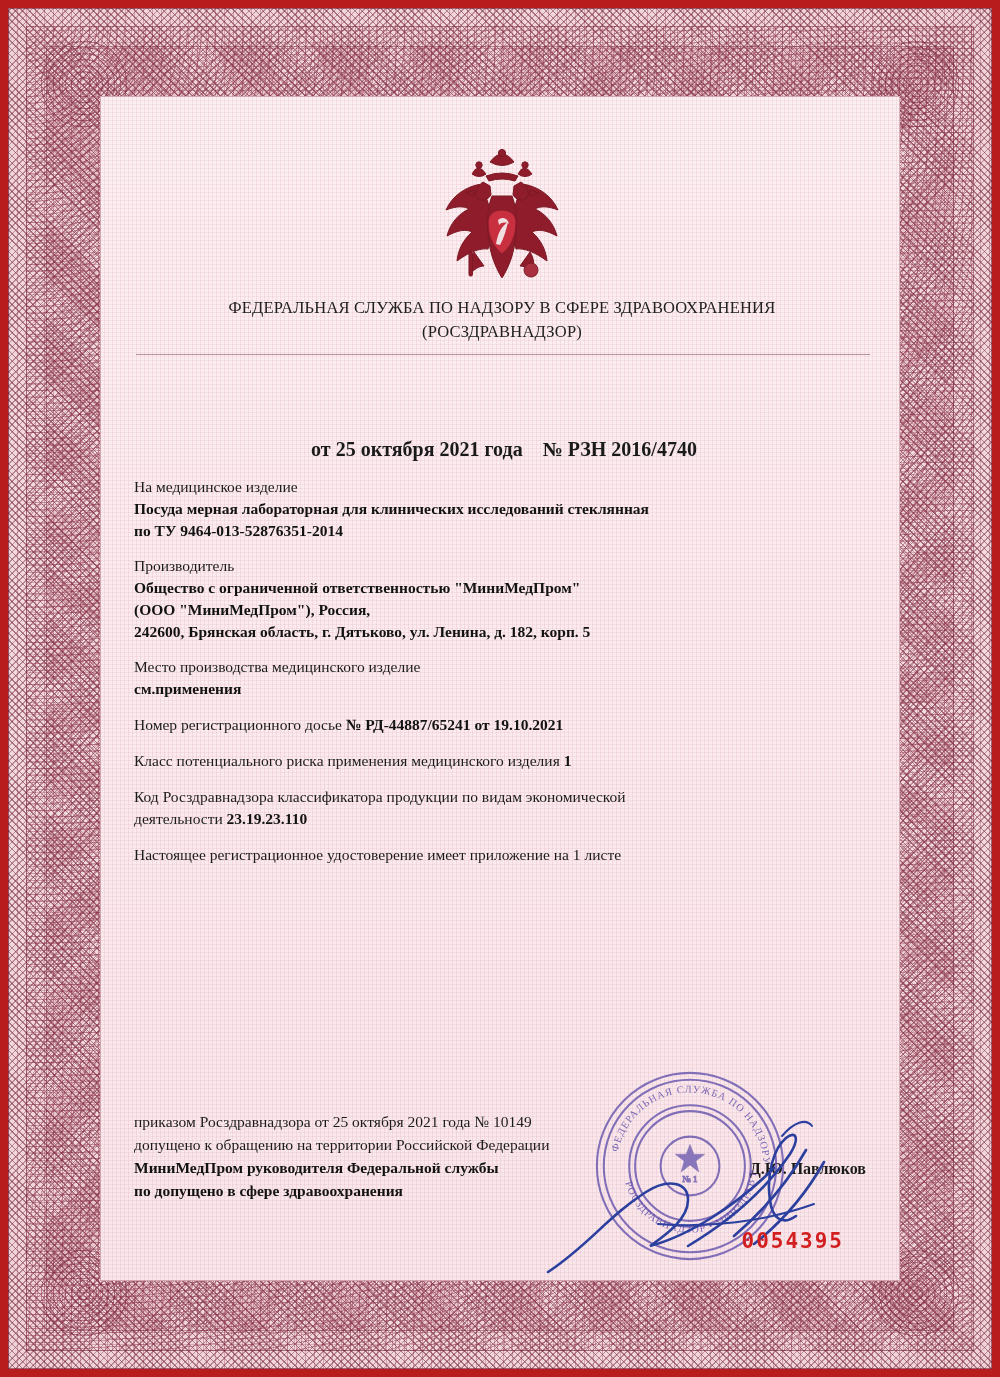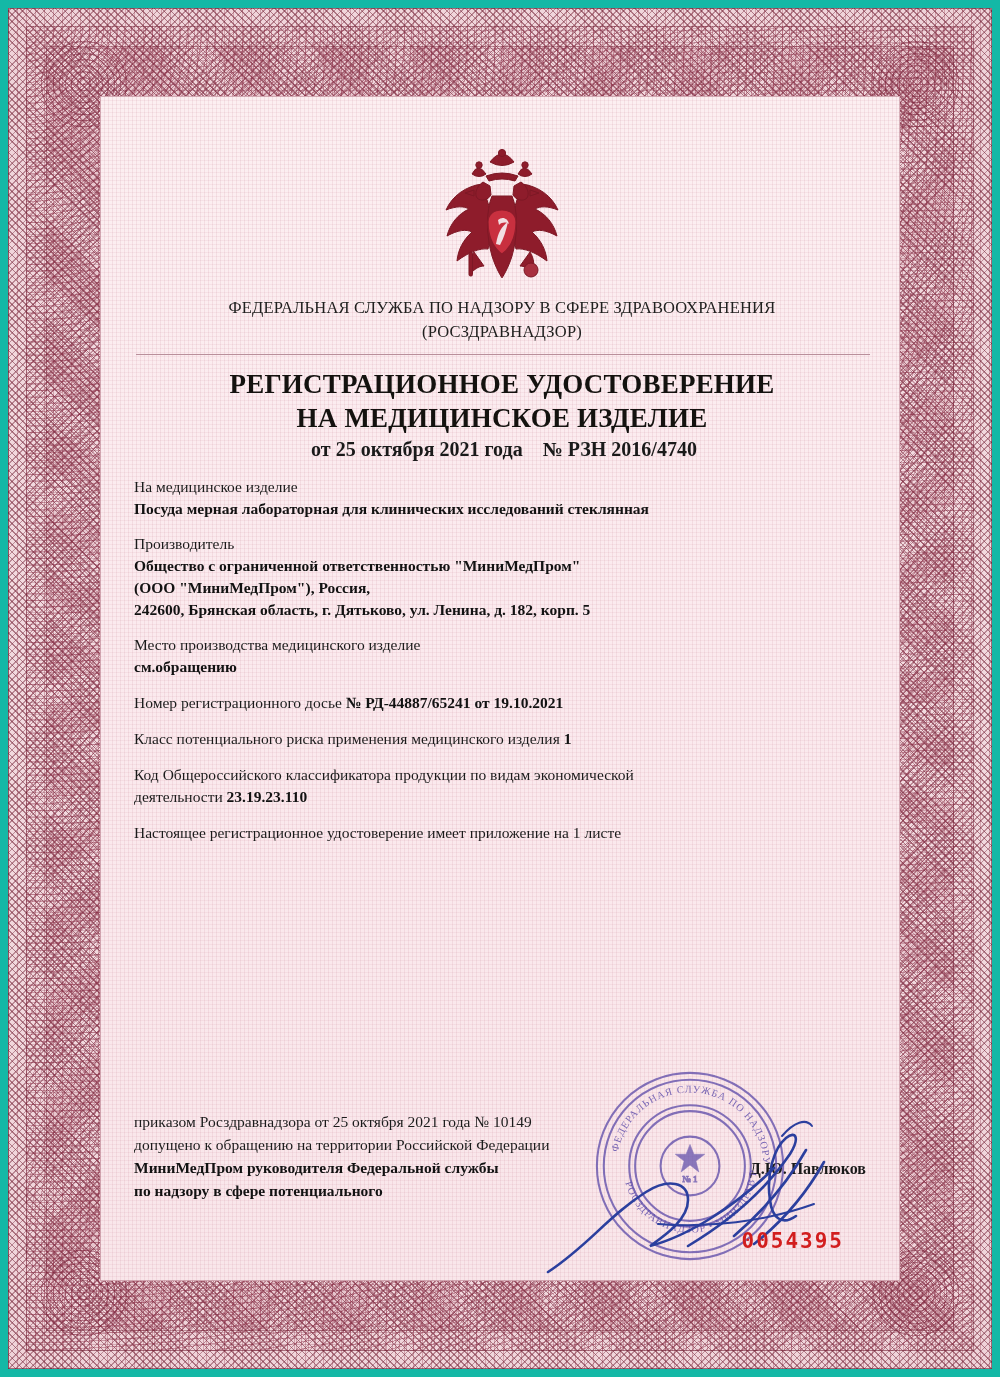--- a/index.html
+++ b/index.html
@@ -12,21 +12,21 @@
     height: 1377px;
     font-family: "Liberation Serif", serif;
     color: #1a1a1a;
     overflow: hidden;
   }
 
   .page {
     position: relative;
     width: 1000px;
     height: 1377px;
-    background: #14b8a6;
+    background: #b91c1c;
     overflow: hidden;
   }
 
   
   .border-outer {
     position: absolute;
     left: 8px; top: 8px;
     width: 984px; height: 1361px;
     background:
       repeating-linear-gradient(45deg, rgba(120,40,60,0.55) 0px, rgba(120,40,60,0.55) 1.2px, rgba(255,255,255,0) 1.2px, rgba(255,255,255,0) 5px),
@@ -252,75 +252,72 @@
         <path d="M62 72 C66 68 72 70 73 76 C70 74 66 74 63 77 Z" fill="#f2dfe2"></path>
       </svg>
 
       <div class="agency">
         <div>ФЕДЕРАЛЬНАЯ СЛУЖБА ПО НАДЗОРУ В СФЕРЕ ЗДРАВООХРАНЕНИЯ</div>
         <div>(РОСЗДРАВНАДЗОР)</div>
       </div>
 
       <div class="rule"></div>
 
-      <div class="title">
-        <div>РЕГИСТРАЦИОННОЕ УДОСТОВЕРЕНИЕ</div>
-        <div>НА МЕДИЦИНСКОЕ ИЗДЕЛИЕ</div>
-      </div>
 
       <div class="title-row">
         <span class="title-date">от  25 октября 2021 года</span>
         <span class="title-num">№  РЗН 2016/4740</span>
       </div>
 
       <div class="body">
 
         <div class="blk tight">
           <div class="lbl">На медицинское изделие</div>
           <div class="val">Посуда мерная лабораторная для клинических исследований стеклянная</div>
+          <div class="val">по ТУ 9464-013-52876351-2014</div>
         </div>
 
 
         <div class="blk tight">
           <div class="lbl">Производитель</div>
           <div class="val">Общество с ограниченной ответственностью "МиниМедПром"</div>
           <div class="val">(ООО "МиниМедПром"), Россия,</div>
           <div class="val">242600, Брянская область, г. Дятьково, ул. Ленина, д. 182, корп. 5</div>
         </div>
 
         <div class="blk tight">
           <div class="lbl">Место производства медицинского изделие</div>
-          <div class="val">см.обращению</div>
+          <div class="val">см.применения</div>
         </div>
 
         <div class="blk">
           <span class="lbl">Номер регистрационного досье </span><span class="val">№ РД-44887/65241 от 19.10.2021</span>
         </div>
 
         <div class="blk">
           <span class="lbl">Класс потенциального риска применения медицинского изделия </span><span class="val">1</span>
         </div>
 
         <div class="blk tight">
-          <div class="lbl">Код Общероссийского классификатора продукции по видам экономической</div>
+          <div class="lbl">Код Росздравнадзора классификатора продукции по видам экономической</div>
           <div><span class="lbl">деятельности </span><span class="val">23.19.23.110</span></div>
         </div>
 
         <div class="blk">
           <span class="lbl">Настоящее регистрационное удостоверение имеет приложение на 1 листе</span>
         </div>
 
       </div>
 
       <div class="footer">
         <div class="lbl">приказом Росздравнадзора от 25 октября 2021 года № 10149</div>
         <div class="lbl">допущено к обращению на территории Российской Федерации</div>
         <div class="sign-row">
           <div class="val">МиниМедПром руководителя Федеральной службы</div>
-          <div class="val">по надзору в сфере потенциального</div>
+          <div class="val">по допущено в сфере здравоохранения</div>
           <div class="signer">Д.Ю.  Павлюков</div>
         </div>
       </div>
 
       <svg class="stamp" viewBox="0 0 200 200" aria-hidden="true">
         <g fill="none" stroke="#5b49a8" stroke-width="2.1" opacity="0.75">
           <circle cx="100" cy="100" r="95"></circle>
           <circle cx="100" cy="100" r="88"></circle>
           <circle cx="100" cy="100" r="62"></circle>
           <circle cx="100" cy="100" r="56"></circle>

